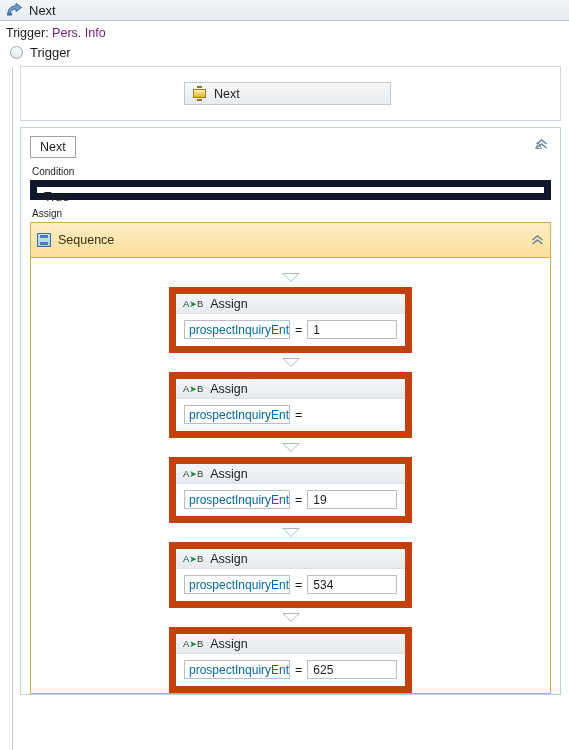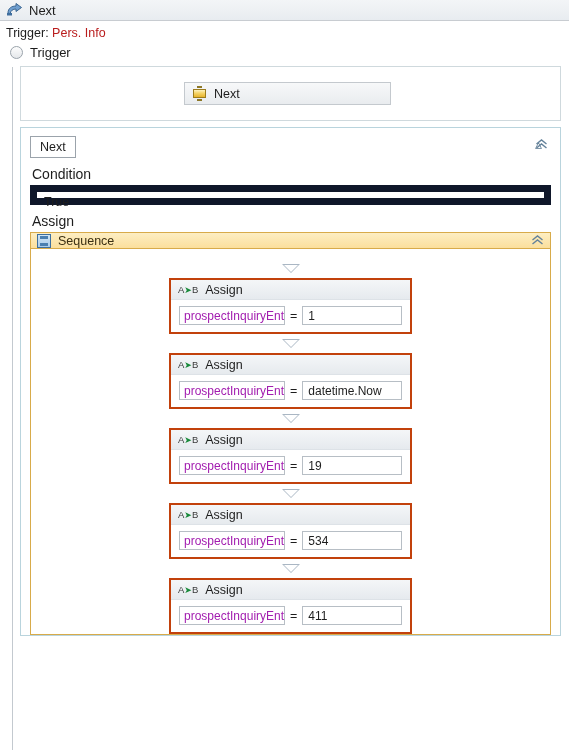--- a/index.html
+++ b/index.html
@@ -39,21 +39,21 @@
     color: #1d1d1d;
   }
 
   
   .sourceline {
     padding: 5px 0 3px 6px;
     font-size: 12.5px;
     color: #1d1d1d;
   }
   .sourceline .link {
-    color: #b91c1c;
+    color: #701a75;
     cursor: pointer;
   }
 
   
   .trigger-row {
     display: flex;
     align-items: center;
     padding-left: 10px;
     height: 18px;
   }
@@ -165,21 +165,21 @@
     line-height: 14px;
   }
   .chevron-up {
     color: #5d7b92;
     font-size: 14px;
     line-height: 12px;
     padding: 2px 3px 0 0;
     user-select: none;
   }
   .field-label {
-    font-size: 14px;
+    font-size: 10px;
     color: #1d1d1d;
     margin: 8px 0 3px 2px;
   }
   .cond-input {
     border: 7px solid #0f172a;
     background: #ffffff;
     height: 20px;
     line-height: 20px;
     font-size: 12.5px;
     color: #1d1d1d;
@@ -189,21 +189,21 @@
 
   
   .sequence {
     margin-top: 4px;
     border: 1px solid #d8ab4a;
     border-top: none;
     background: #ffffff;
     box-sizing: border-box;
   }
   .sequence-header {
-    height: 17px;
+    height: 36px;
     background: linear-gradient(to bottom, #fdeec3 0%, #fbdf9c 100%);
     border: 1px solid #d8ab4a;
     margin: -1px -1px 0 -1px;
     display: flex;
     align-items: center;
     padding: 0 6px 0 6px;
     box-sizing: border-box;
   }
   .seq-icon {
     width: 14px;
@@ -275,21 +275,21 @@
     width: 0;
     height: 0;
     border-left: 7px solid transparent;
     border-right: 7px solid transparent;
     border-top: 7px solid #ffffff;
   }
 
   
   .assign {
     width: 243px;
-    border: 2px solid #c2410c;
+    border: 7px solid #c2410c;
     background: #ffffff;
     box-sizing: border-box;
   }
   .assign-header {
     height: 20px;
     background: linear-gradient(to bottom, #f4f6f8 0%, #e6eaee 100%);
     border-bottom: 1px solid #dde2e7;
     display: flex;
     align-items: center;
     padding-left: 7px;
@@ -314,21 +314,21 @@
     display: flex;
     align-items: center;
   }
   .expr-left {
     width: 106px;
     height: 19px;
     line-height: 19px;
     border: 1px solid #b7bec5;
     background: #ffffff;
     font-size: 12px;
-    color: #a21caf;
+    color: #0369a1;
     padding-left: 4px;
     box-sizing: border-box;
     overflow: hidden;
     white-space: nowrap;
   }
   .eq {
     margin: 0 5px;
     font-size: 12.5px;
     color: #1d1d1d;
   }
@@ -434,21 +434,20 @@
           </div>
           <div class="connector"></div>
           <div class="assign">
             <div class="assign-header">
               <span class="assign-icon">A<span class="arrow">➤</span>B</span>
               <span class="assign-title">Assign</span>
             </div>
             <div class="assign-body">
               <div class="expr-left">prospectInquiryEnt</div>
               <span class="eq">=</span>
-              <div class="expr-right">datetime.Now</div>
             </div>
           </div>
           <div class="connector"></div>
           <div class="assign">
             <div class="assign-header">
               <span class="assign-icon">A<span class="arrow">➤</span>B</span>
               <span class="assign-title">Assign</span>
             </div>
             <div class="assign-body">
               <div class="expr-left">prospectInquiryEnt</div>
@@ -470,21 +469,21 @@
           </div>
           <div class="connector"></div>
           <div class="assign">
             <div class="assign-header">
               <span class="assign-icon">A<span class="arrow">➤</span>B</span>
               <span class="assign-title">Assign</span>
             </div>
             <div class="assign-body">
               <div class="expr-left">prospectInquiryEnt</div>
               <span class="eq">=</span>
-              <div class="expr-right">411</div>
+              <div class="expr-right">625</div>
             </div>
           </div>
         </div>
 
     </div>
 
   </div>
 
 </div>
 

